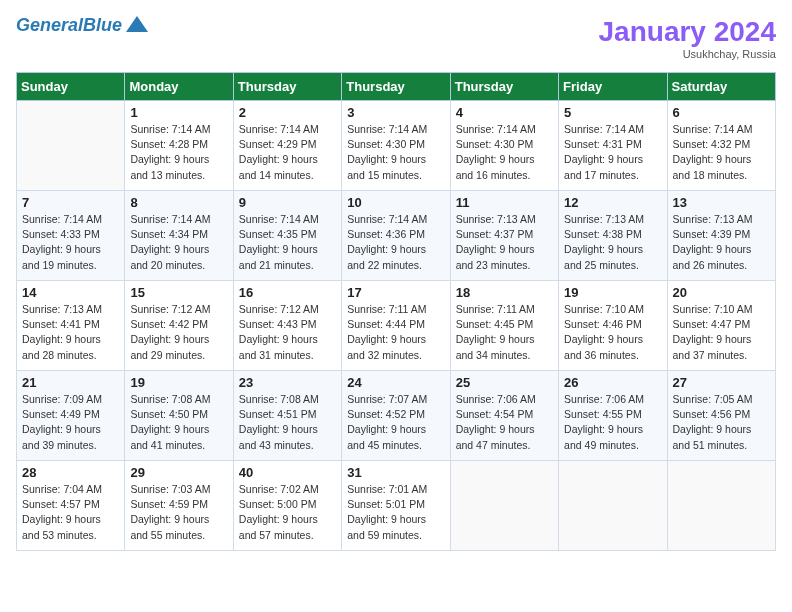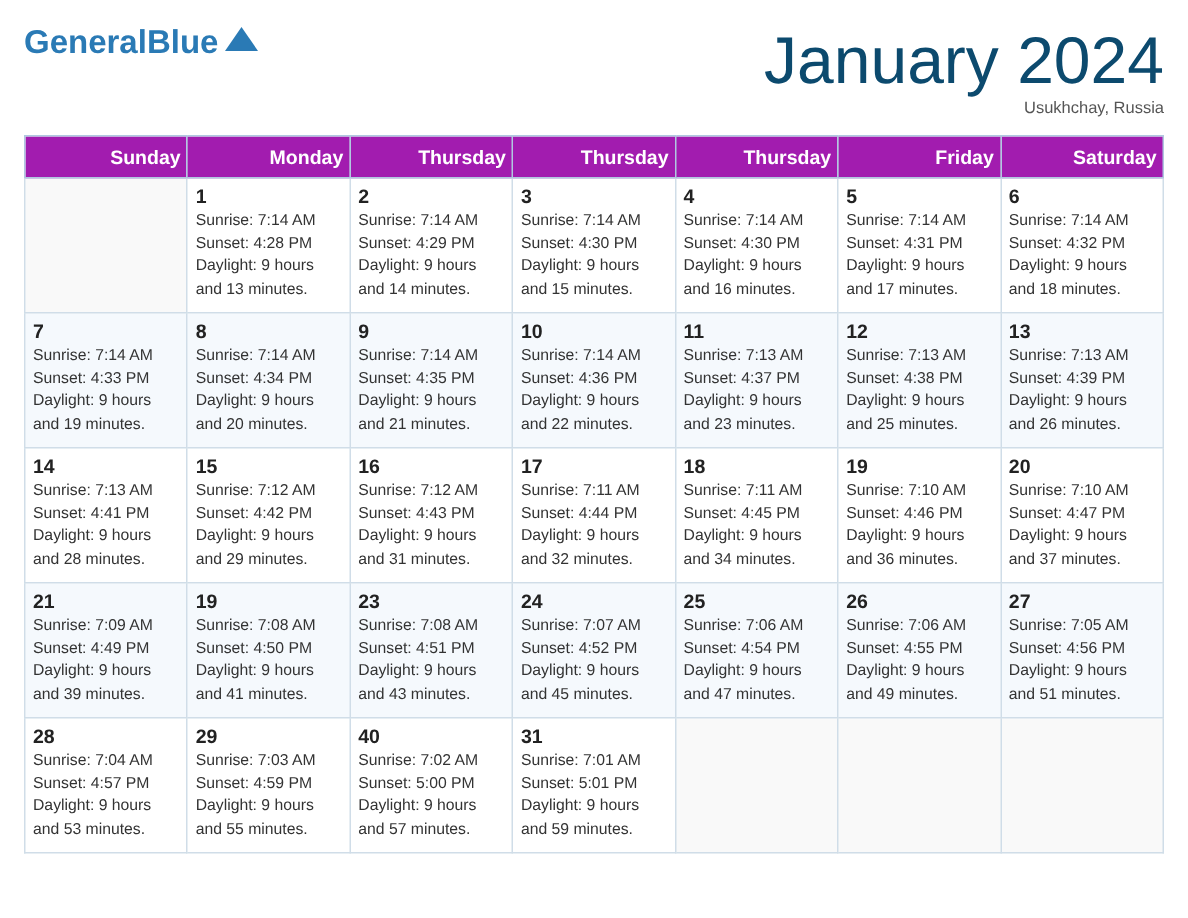--- a/index.html
+++ b/index.html
@@ -15,52 +15,53 @@
       justify-content: space-between;
       align-items: flex-start;
       margin-bottom: 12px;
     }
     .logo {
       display: flex;
       flex-direction: column;
       align-items: flex-start;
     }
     .logo-text {
-      font-size: 22px;
+      font-size: 18px;
       font-weight: bold;
       color: #1a3a5c;
       line-height: 1.1;
+      font-style: italic;
     }
     .logo-text span {
       color: #2a7ab5;
     }
     .title-block {
       text-align: right;
     }
     .month-title {
-      font-size: 44px;
-      font-weight: normal;
-      color: #0c4a6e;
+      font-size: 28px;
+      font-weight: bold;
+      color: #8b5cf6;
     }
     .location {
       font-size: 11px;
       color: #555;
     }
     table {
       width: 100%;
       border-collapse: collapse;
       table-layout: fixed;
     }
     thead tr th {
-      background: #a21caf;
+      background: #15803d;
       color: #fff;
       font-size: 13px;
       font-weight: bold;
       padding: 6px 4px;
-      text-align: right;
+      text-align: left;
       border: 1px solid #b0c8e0;
     }
     tbody tr td {
       vertical-align: top;
       border: 1px solid #d0dde8;
       padding: 4px 5px;
       min-height: 80px;
       height: 90px;
       font-size: 11px;
       color: #333;

